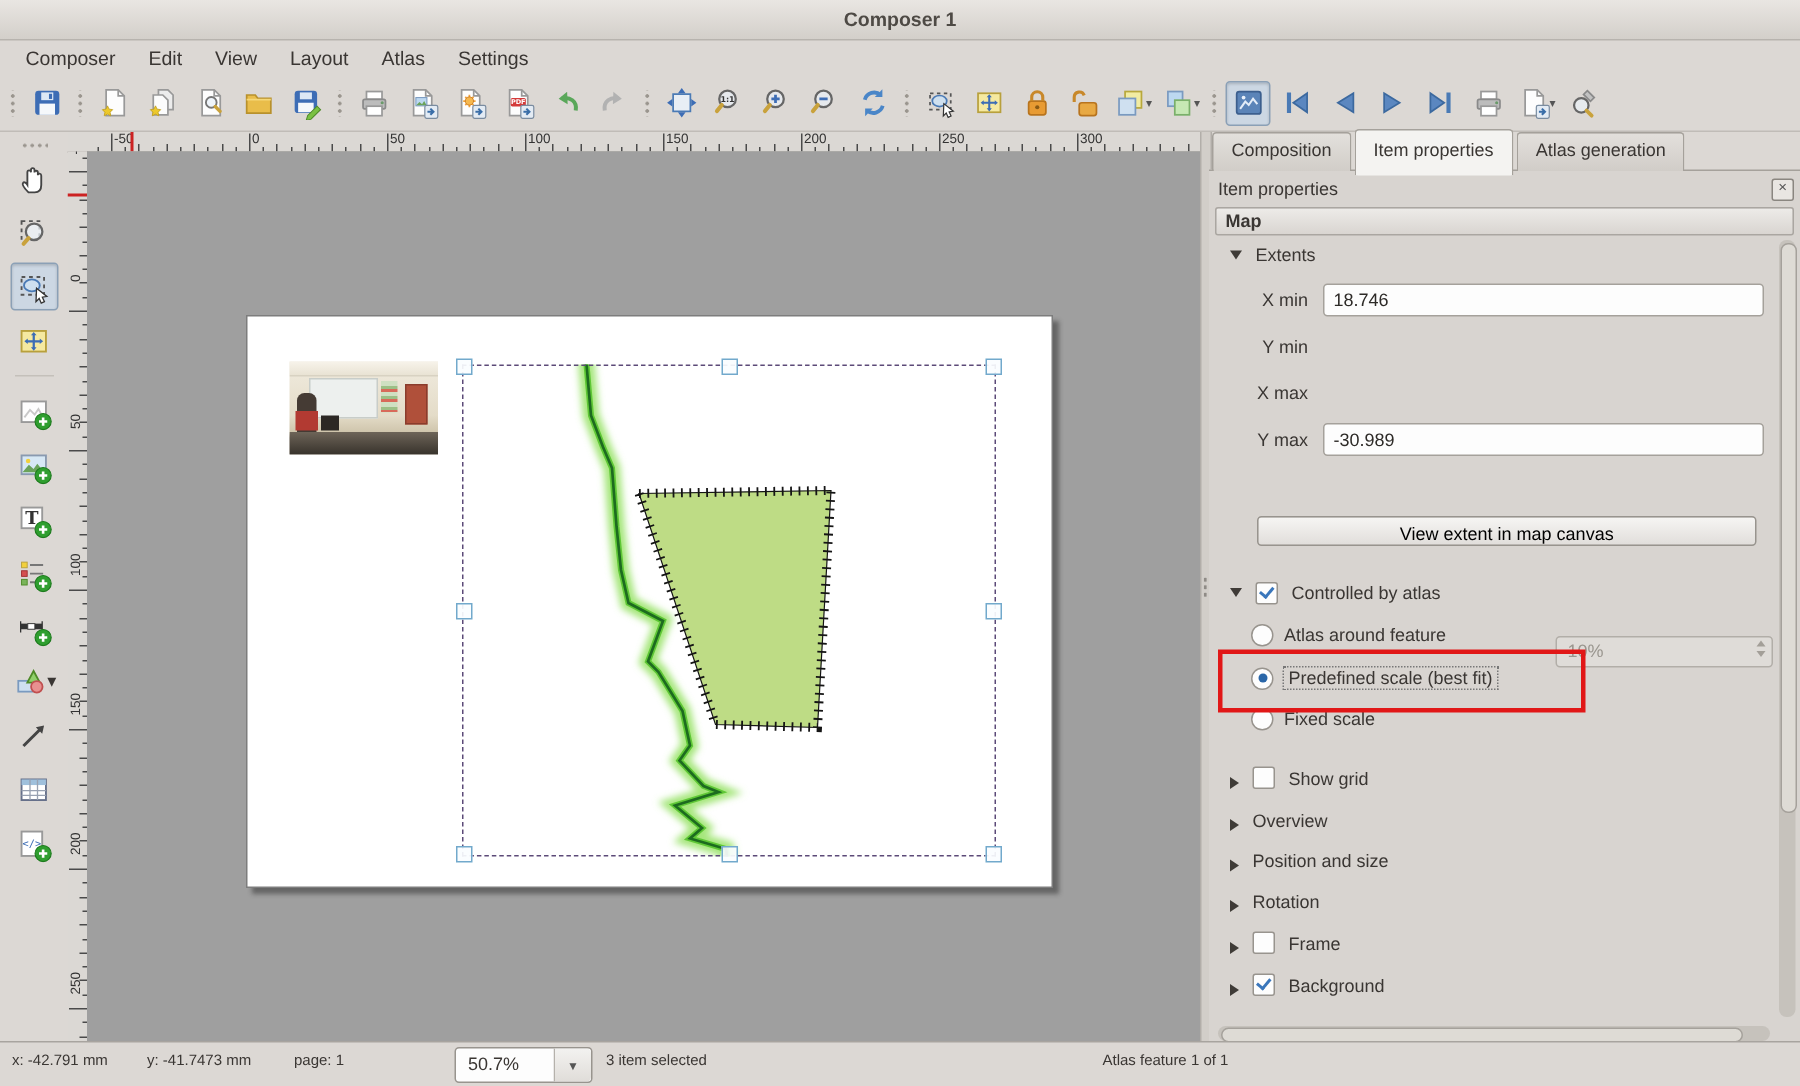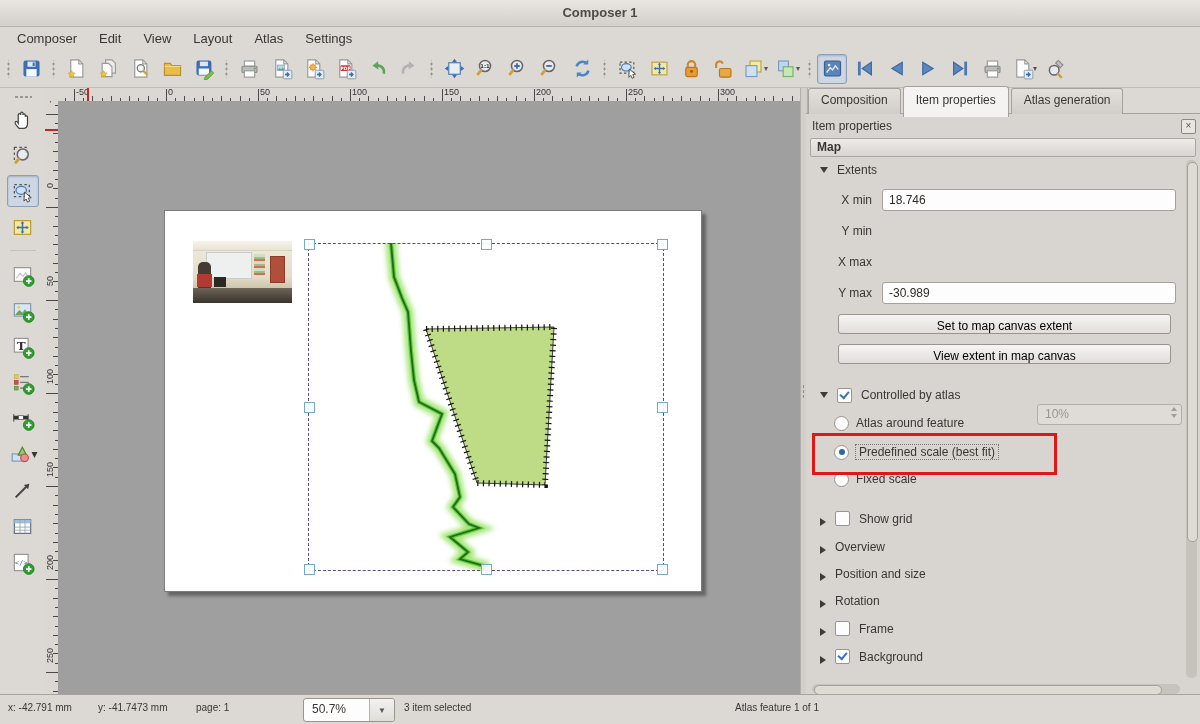--- a/index.html
+++ b/index.html
@@ -85,21 +85,21 @@
   .pbtn{position:absolute;left:32px;width:333px;height:20px;background:linear-gradient(#f6f5f3,#e1dedb);
     border:1px solid #98948e;border-radius:3px;text-align:center;line-height:20px;font-size:12px}
   .cb{width:13px;height:13px;border:1px solid #98948e;border-radius:2px;background:#fdfdfd;position:relative;display:inline-block;flex:none}
   .cb.checked::after{content:"";position:absolute;left:2px;top:2px;width:7px;height:4px;
     border-left:2px solid #3a76bb;border-bottom:2px solid #3a76bb;transform:rotate(-50deg)}
   .radio{width:13px;height:13px;border:1px solid #98948e;border-radius:50%;background:#fdfdfd;
     display:inline-flex;align-items:center;justify-content:center;flex:none}
   .radio.selected::after{content:"";width:6px;height:6px;border-radius:50%;background:#2a66a8}
   .opt-row{position:absolute;left:28px;height:18px;display:flex;align-items:center;gap:7px}
   .focus-dotted{outline:1px dotted #777;padding:0 3px}
-  .spin{position:absolute;left:231px;top:316px;width:136px;height:19px;background:#dfdcd8;
+  .spin{position:absolute;left:231px;top:336px;width:136px;height:19px;background:#dfdcd8;
     border:1px solid #b2aea8;border-radius:3px;color:#9a968f;line-height:19px;padding-left:7px}
   .spin .arrows{position:absolute;right:4px;top:2px;display:flex;flex-direction:column;gap:3px}
   .spin .up{width:0;height:0;border-left:3px solid transparent;border-right:3px solid transparent;border-bottom:4px solid #a39f98}
   .spin .dn{width:0;height:0;border-left:3px solid transparent;border-right:3px solid transparent;border-top:4px solid #a39f98}
   .annotation{position:absolute;left:6px;top:345px;width:239px;height:36px;border:3px solid #e11717;z-index:5;pointer-events:none}
   .sec-row{position:absolute;left:14px;height:18px;display:flex;align-items:flex-end;gap:9px}
   .vscroll{position:absolute;left:380px;top:72px;width:11px;height:518px;background:#c6c2bc;border-radius:5px}
   .vthumb{position:absolute;left:1px;top:2px;width:9px;height:378px;background:#dedbd5;border:1px solid #a5a19b;border-radius:5px}
   .hscroll{position:absolute;left:6px;top:596px;width:368px;height:10px;background:#c6c2bc;border-radius:5px}
   .hthumb{position:absolute;left:2px;top:1px;width:346px;height:8px;background:#dedbd5;border:1px solid #a5a19b;border-radius:5px}
@@ -699,21 +699,20 @@
       </div>
       <div class="fld-row" style="top: 163px; width: 394px;">
         <span class="flab">X max</span>
       </div>
       <div class="fld-row" style="top: 194px; width: 394px;">
         <span class="flab">Y max</span>
         <input class="fld" value="-30.989" style="">
       </div>
     </div>
 
-  <button class="pbtn" style="top:226px">Set to map canvas extent</button>
   <button class="pbtn" style="top:256px">View extent in map canvas</button>
 
   <div class="grp-head" style="left:14px;top:299px">
     <span class="exp-down"></span>
     <span class="cb checked"></span>
     <span>Controlled by atlas</span>
   </div>
   <div id="atlas-options">
       <div class="opt-row" style="top: 326px;">
         <span class="radio"></span>

